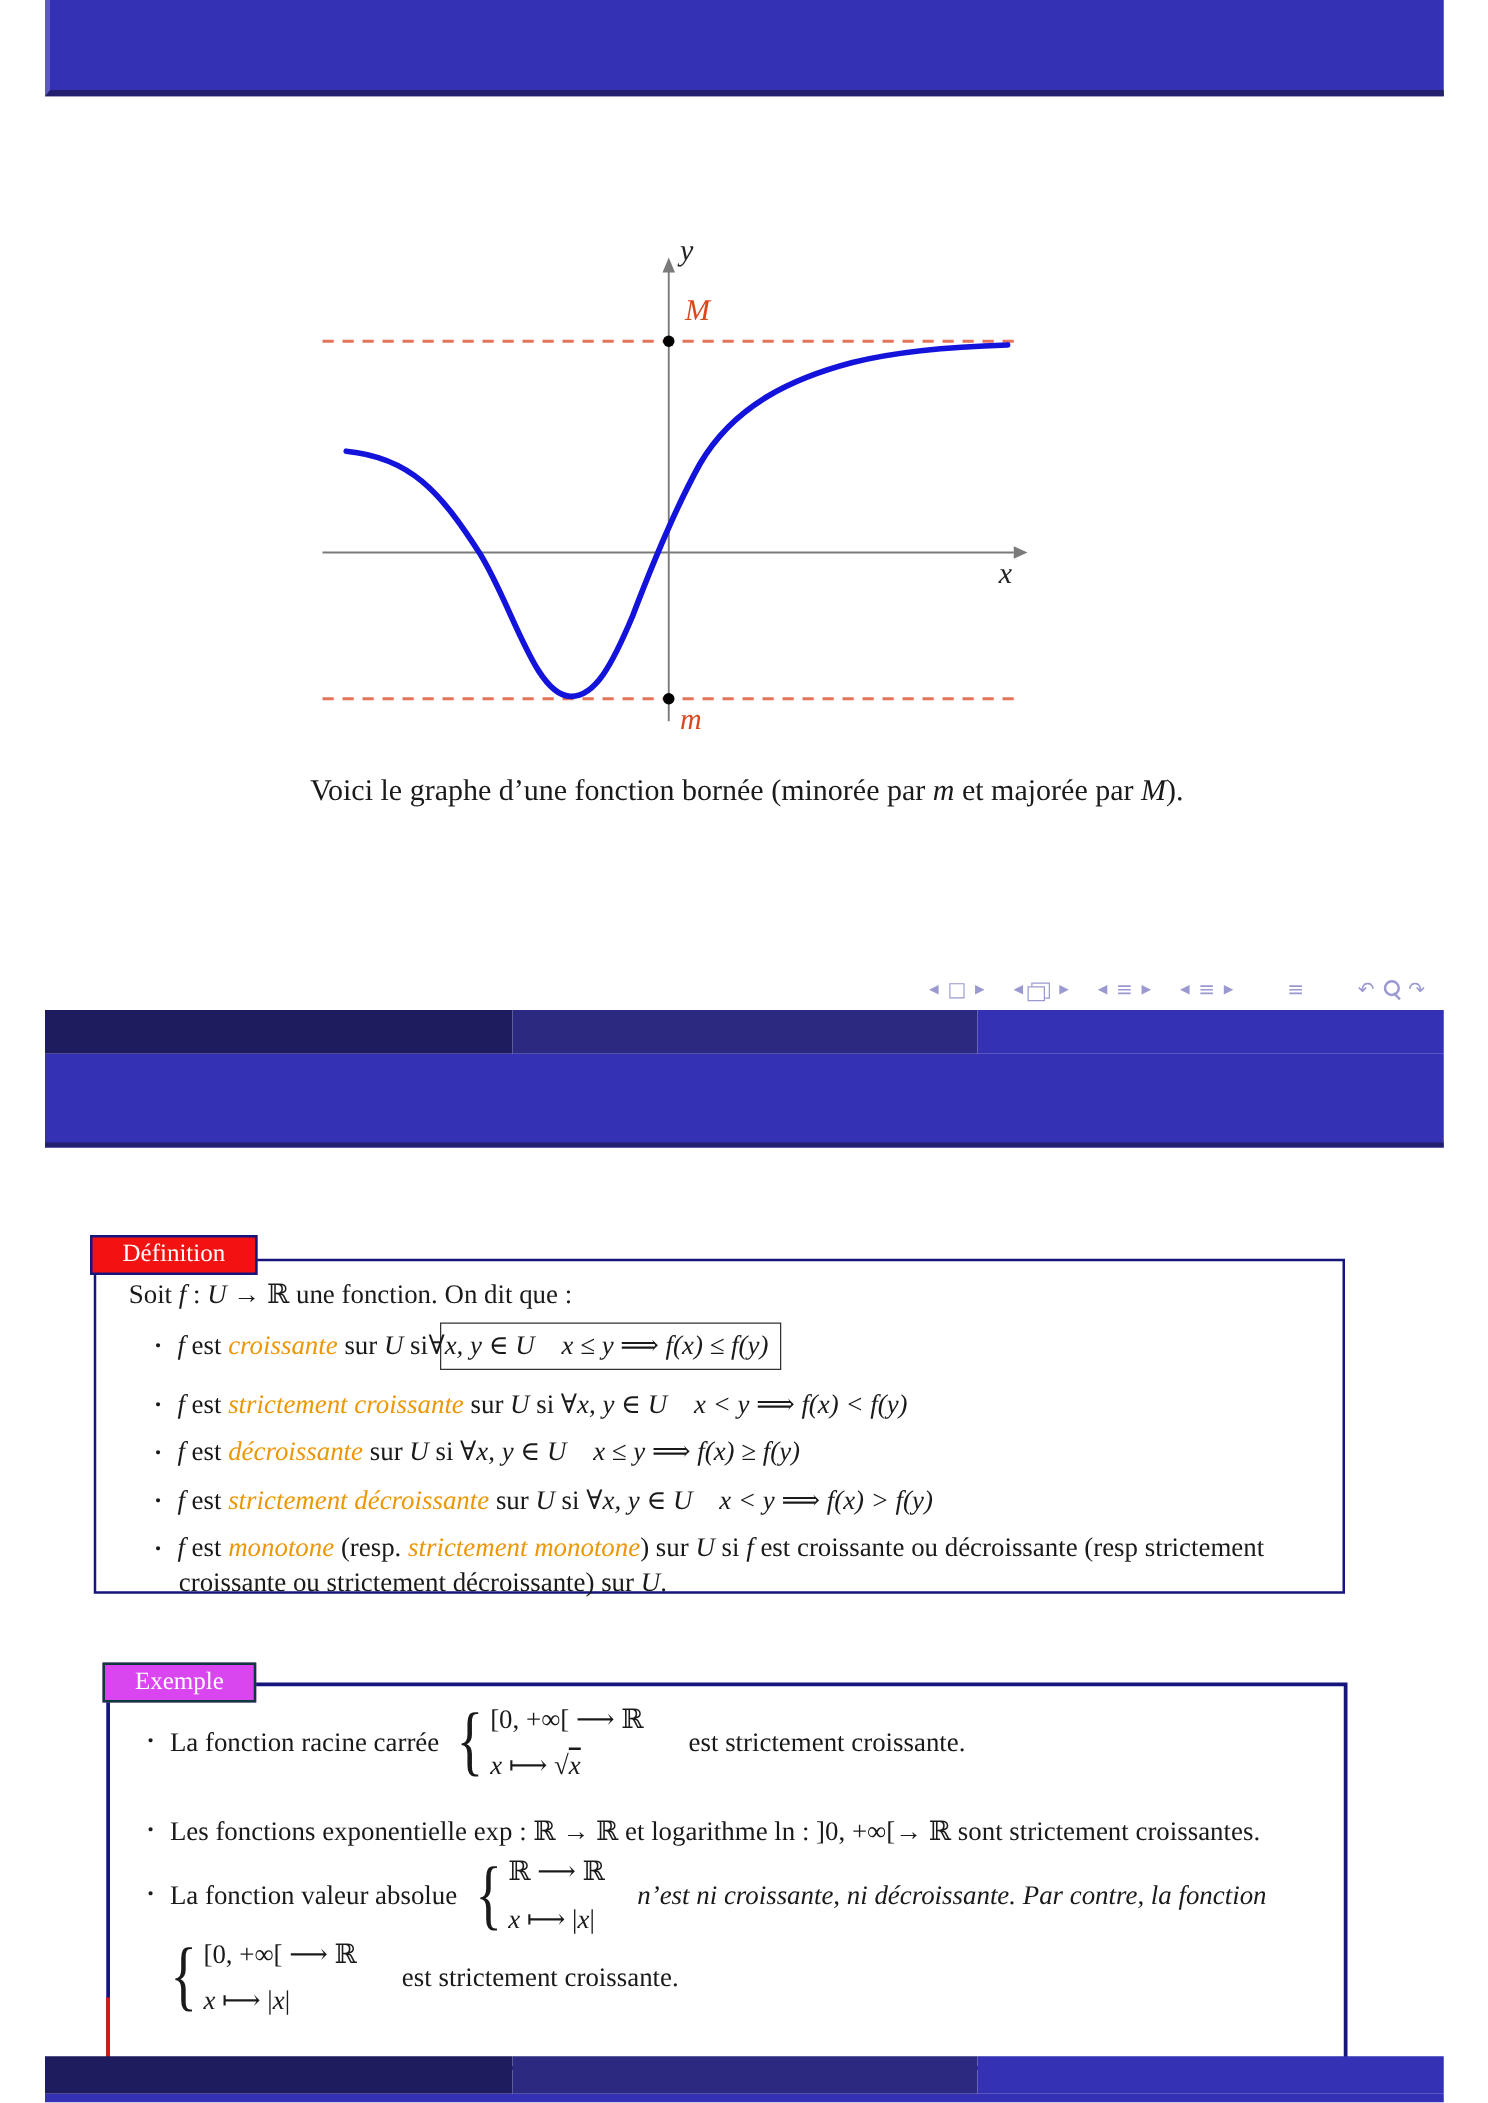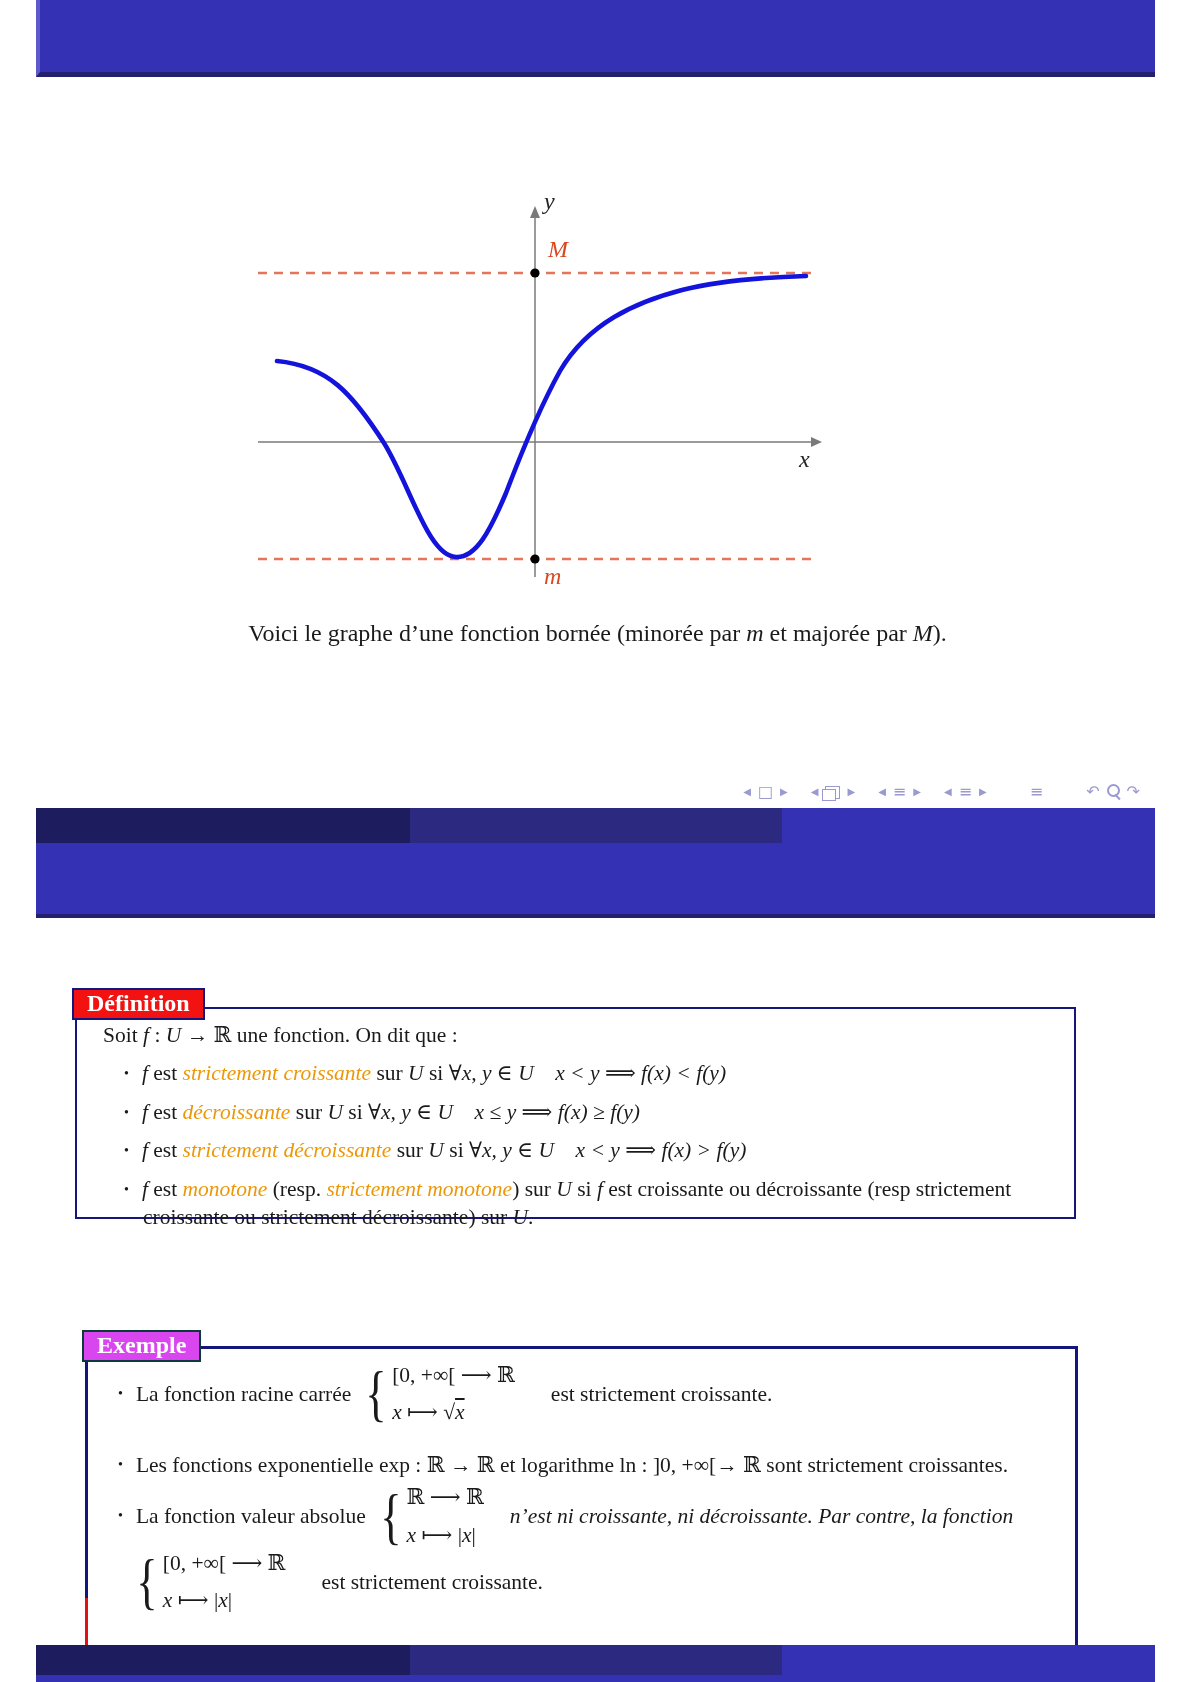--- a/index.html
+++ b/index.html
@@ -49,27 +49,27 @@
                     transform:rotate(45deg);left:5px;top:10px;}
 
   
   .tk-it{font-style:italic;}
   .tk-kw{font-style:italic;color:#ec9706;}
   .tk-math{font-style:italic;}
   .tk-boxf{border:1.5px solid #333;padding:3px 9px 4px;margin-left:4px;display:inline-block;}
   .tk-ov{text-decoration:overline;}
 
   
-  .tab{position:absolute;z-index:3;color:#fff;font-weight:bold;font-size:24px;
-       padding:1px 13px 2px;border:2px solid #15157e;line-height:25px;}
+  .tab{position:absolute;z-index:3;color:#fff;font-weight:normal;font-size:20px;
+       padding:1px 24px 2px;border:2px solid #15157e;line-height:25px;}
   .tab-def{left:72px;top:988px;background:#f21212;}
   .tab-ex {left:82px;top:1330px;background:#d946ef;border-color:#0a3a3a;}
 
   .tbox{position:absolute;background:#fff;box-sizing:border-box;font-size:21.5px;line-height:1.32;}
-  .box-def{left:75px;top:1007px;width:1001px;height:212px;border:2px solid #15157e;
+  .box-def{left:75px;top:1007px;width:1001px;height:268px;border:2px solid #15157e;
            padding:12px 14px 0 26px;}
   .box-ex {left:85px;top:1346px;width:993px;height:310px;border:3px solid #15157e;
            padding:12px 10px 0 24px;}
   .red-border-seg{position:absolute;left:-3px;bottom:-3px;width:3px;height:58px;background:#e11212;}
 
   .intro{margin:0 0 2px 0;}
   .brow{margin:10px 0 0 0;padding-left:40px;text-indent:-19px;}
   .brow::before{content:"•";font-size:14px;margin-right:13px;vertical-align:2px;}
   .brow.b1{margin-top:9px;margin-bottom:13px;}
 
@@ -138,20 +138,21 @@
 <div class="abs headline headline-1">
   <div class="seg1"></div>
   <div class="seg2"></div>
   <div class="seg3"></div>
 </div>
 <div class="abs bar-blue frametitle-2"></div>
 
 <div class="tab tab-def">Définition</div>
 <div class="tbox box-def">
   <p class="intro"><span>Soit </span><span class="tk-it">f</span><span> : </span><span class="tk-it">U</span><span> → ℝ une fonction. On dit que :</span></p>
+  <p class="brow b1"><span class="tk-it">f</span><span> est </span><span class="tk-kw">croissante</span><span> sur </span><span class="tk-it">U</span><span> si </span><span class="tk-math tk-boxf">∀x, y ∈ U  x ≤ y ⟹ f(x) ≤ f(y)</span></p>
   <p class="brow"><span class="tk-it">f</span><span> est </span><span class="tk-kw">strictement croissante</span><span> sur </span><span class="tk-it">U</span><span> si  </span><span class="tk-math">∀x, y ∈ U  x &lt; y ⟹ f(x) &lt; f(y)</span></p>
   <p class="brow"><span class="tk-it">f</span><span> est </span><span class="tk-kw">décroissante</span><span> sur </span><span class="tk-it">U</span><span> si  </span><span class="tk-math">∀x, y ∈ U  x ≤ y ⟹ f(x) ≥ f(y)</span></p>
   <p class="brow"><span class="tk-it">f</span><span> est </span><span class="tk-kw">strictement décroissante</span><span> sur </span><span class="tk-it">U</span><span> si  </span><span class="tk-math">∀x, y ∈ U  x &lt; y ⟹ f(x) &gt; f(y)</span></p>
   <p class="brow"><span class="tk-it">f</span><span> est </span><span class="tk-kw">monotone</span><span> (resp. </span><span class="tk-kw">strictement monotone</span><span>) sur </span><span class="tk-it">U</span><span> si </span><span class="tk-it">f</span><span> est croissante ou décroissante (resp strictement croissante ou strictement décroissante) sur </span><span class="tk-it">U</span><span>.</span></p>
 </div>
 
 <div class="tab tab-ex">Exemple</div>
 <div class="tbox box-ex">
   <div class="ex-row">
     <span>La fonction racine carrée</span>

